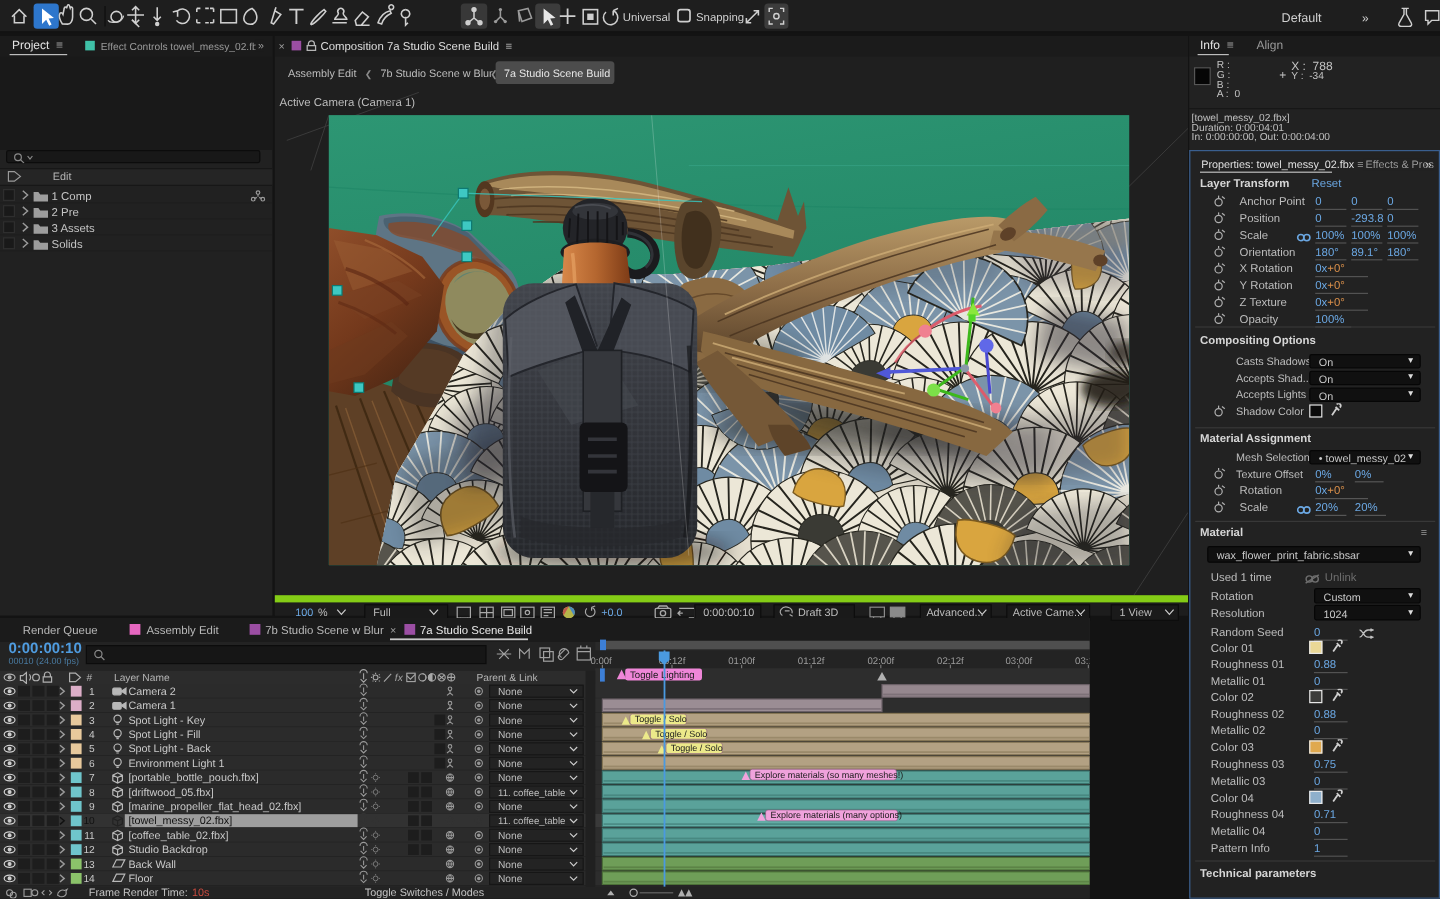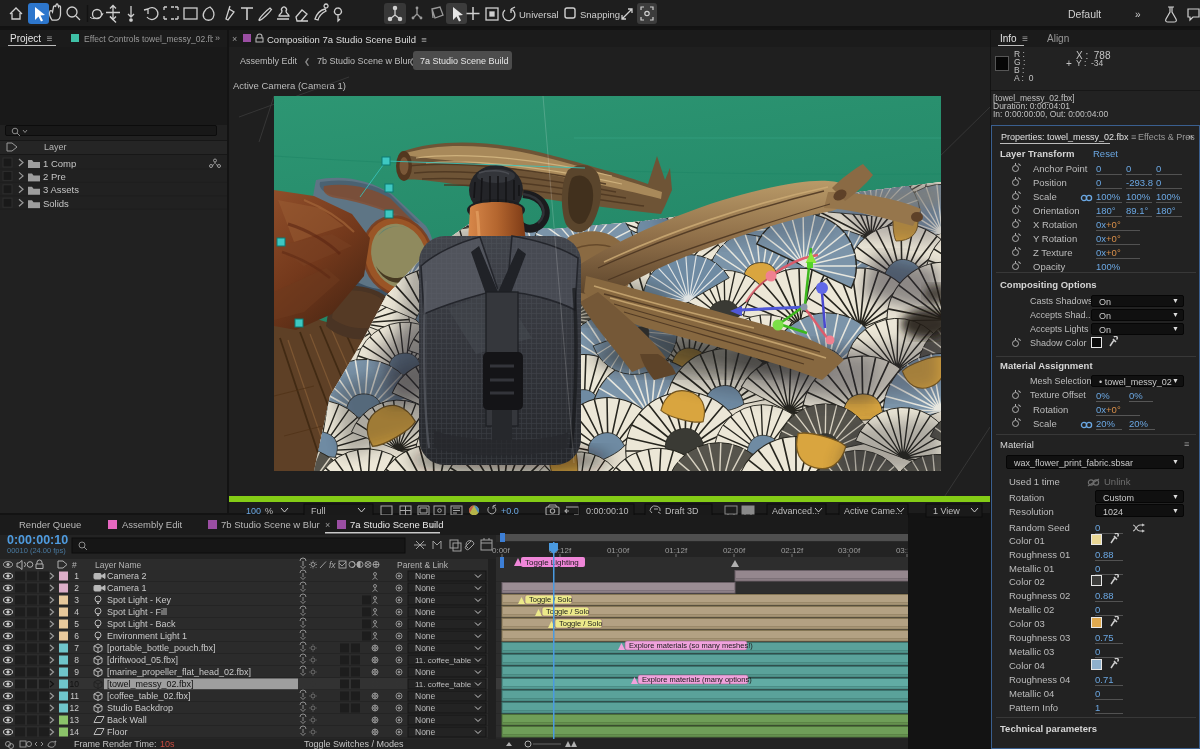--- a/index.html
+++ b/index.html
@@ -121,21 +121,21 @@
           <circle cx="4" cy="4" r="2.8" fill="none" stroke="#8a8a8a" stroke-width="1"></circle>
           <path d="M6,6 L9,9" stroke="#8a8a8a" stroke-width="1"></path>
           <path d="M12,3 l2,2.5 2,-2.5" fill="none" stroke="#8a8a8a" stroke-width="1"></path>
         </svg>
     </div>
 
     <div class="abs" style="left:0;top:110px;width:227px;height:15px;background:#252525;border-top:1px solid #171717;border-bottom:1px solid #171717"></div>
     <svg width="14" height="10" style="position:absolute;left:6px;top:112px">
         <path d="M1,1 h5 l5,4 -5,4 h-5 z" fill="none" stroke="#9a9a9a" stroke-width="1"></path>
       </svg>
-    <div class="t" style="left:44px;top:112px;font-size:9px;color:#b5b5b5">Layer</div>
+    <div class="t" style="left:44px;top:112px;font-size:9px;color:#b5b5b5">Edit</div>
 
     <svg width="227" height="60" style="position:absolute;left:0;top:126px">
       <g font-size="9.5" fill="#c5c5c5">
         <g transform="translate(0,0)">
           <rect x="3" y="2" width="9" height="9" fill="#191919" stroke="#2e2e2e"></rect>
           <path d="M19,3 l4,3.5 -4,3.5" fill="none" stroke="#9a9a9a" stroke-width="1.2"></path>
           <path d="M28,4 h4 l1.5,2 h6.5 v6 h-12 z" fill="#9d9d9d"></path>
           <text x="43" y="10.5">1 Comp</text>
           <g stroke="#9a9a9a" fill="none">
               <circle cx="215" cy="4.5" r="1.5"></circle>
@@ -1004,21 +1004,21 @@
       <div class="t vund" style="left:104px;top:278px;font-size:9.5px;color:#6ba7e2;width:44px">0x<span style="color:#d98f4a">+0°</span></div>
       <div class="sw" style="left:20px;top:294px"></div>
       <div class="t" style="left:41px;top:292px;font-size:9.5px;color:#bdbdbd">Scale</div>
       <svg width="13" height="8" style="position:absolute;left:88px;top:295px">
           <circle cx="4" cy="4" r="2.6" fill="none" stroke="#6ba7e2" stroke-width="1.3"></circle>
           <circle cx="9" cy="4" r="2.6" fill="none" stroke="#6ba7e2" stroke-width="1.3"></circle>
         </svg>
       <div class="t vund" style="left:104px;top:292px;font-size:9.5px;color:#6ba7e2;width:26px">20%</div>
       <div class="t vund" style="left:137px;top:292px;font-size:9.5px;color:#6ba7e2;width:26px">20%</div>
       <div class="abs hr" style="left:4px;top:308px;width:200px;height:1px;background:#383838"></div>
-      <div class="t" style="left:8px;top:313px;font-size:9.5px;font-weight:normal;color:#d6d6d6">Material</div>
+      <div class="t" style="left:8px;top:313px;font-size:9.5px;font-weight:bold;color:#d6d6d6">Material</div>
       <div class="t" style="left:192px;top:313px;font-size:9px;color:#9a9a9a">≡</div>
       <div class="dd" style="left:14px;top:329px;width:178px;height:14px">
           <span style="position:absolute;left:7px;top:2px;font-size:9px">wax_flower_print_fabric.sbsar</span>
           <span class="ch">▼</span>
         </div>
       <div class="t" style="left:17px;top:350px;font-size:9.5px;color:#bdbdbd">Used 1 time</div>
       <svg width="13" height="9" style="position:absolute;left:95px;top:352px">
           <circle cx="4" cy="4.5" r="2.6" fill="none" stroke="#6e6e6e" stroke-width="1.2"></circle>
           <circle cx="9" cy="4.5" r="2.6" fill="none" stroke="#6e6e6e" stroke-width="1.2"></circle>
           <path d="M1,8 L12,1" stroke="#6e6e6e" stroke-width="1.2"></path>

